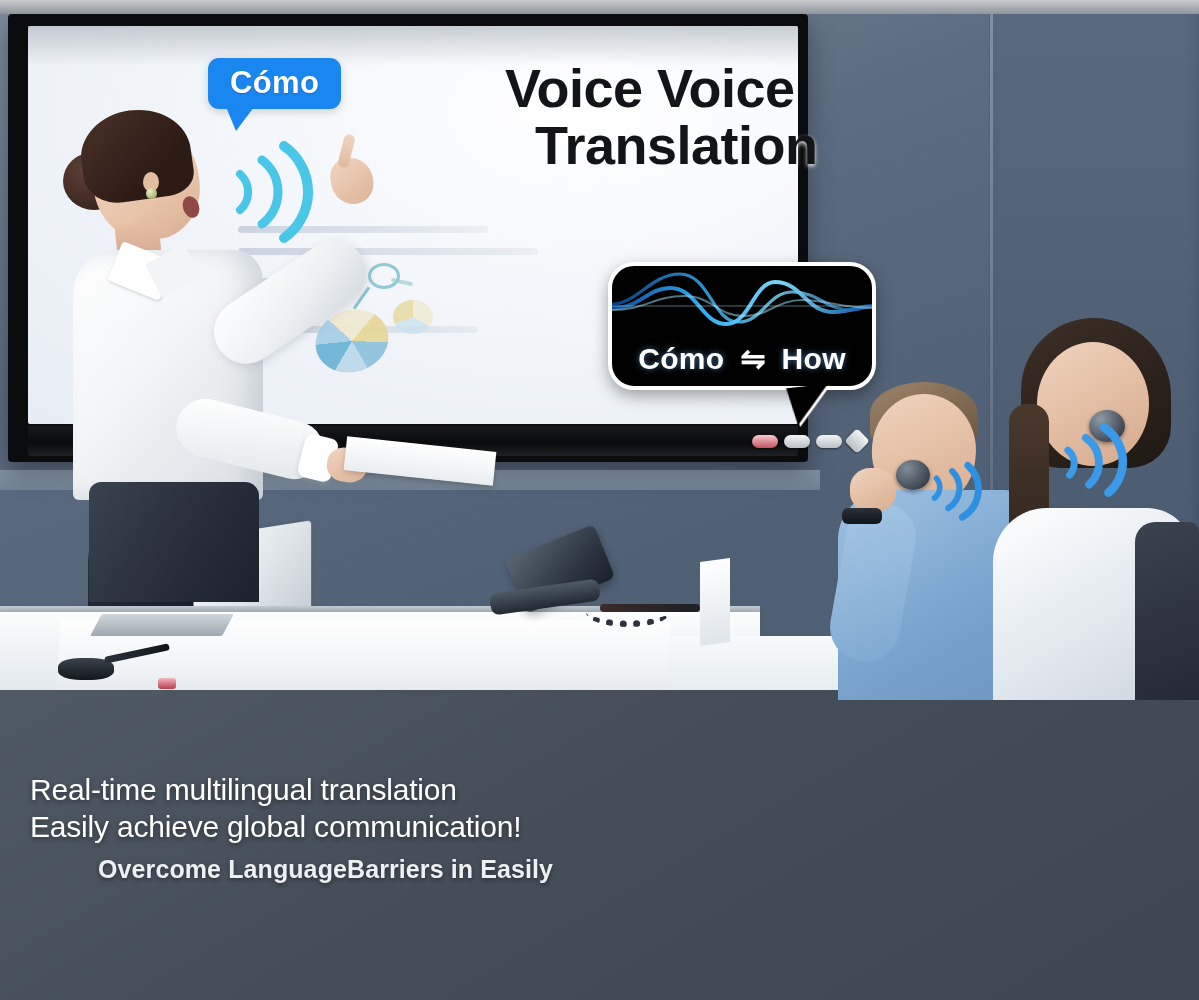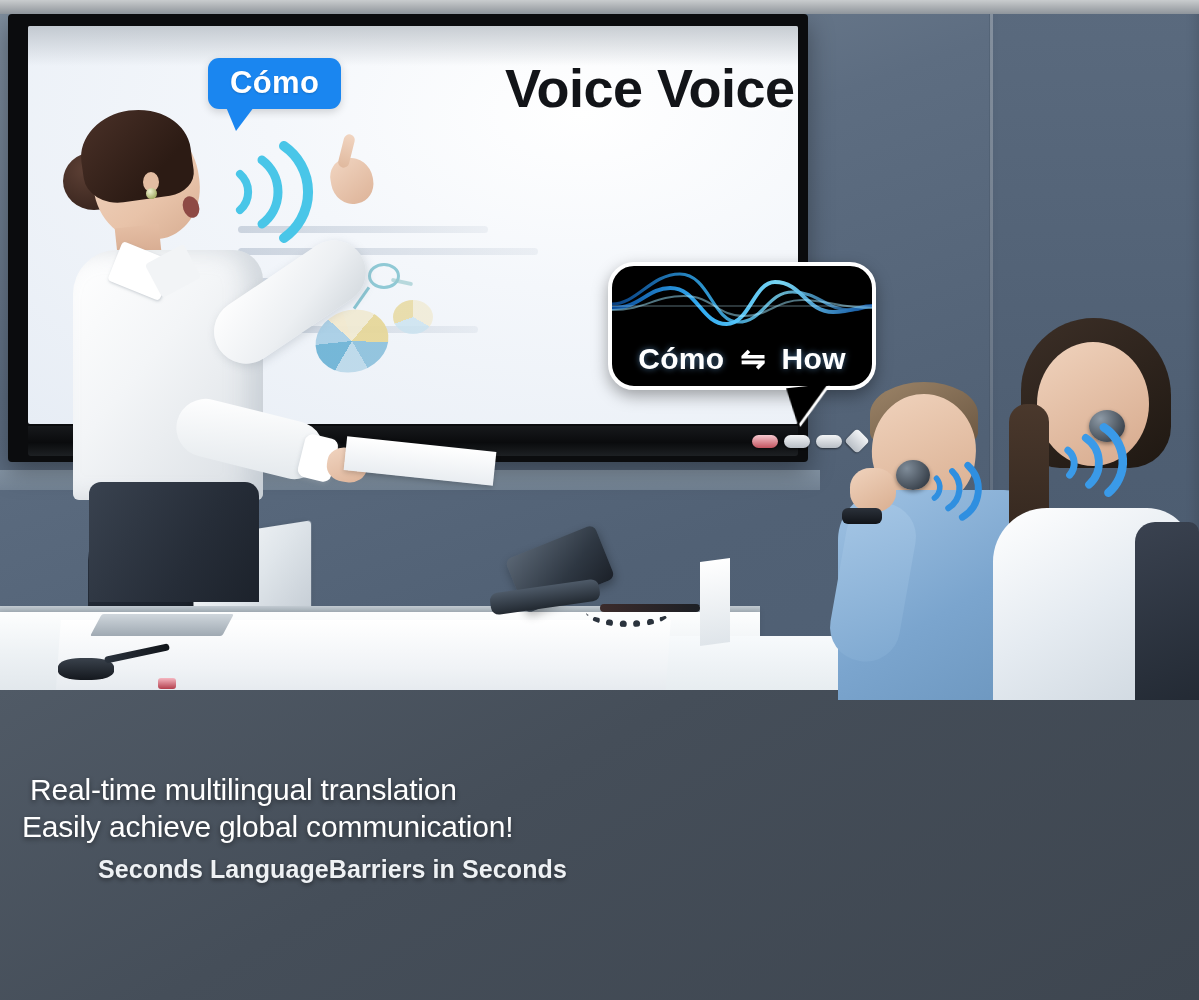--- a/index.html
+++ b/index.html
@@ -400,21 +400,21 @@
     background:linear-gradient(150deg,#505a66 0%,#454e59 40%,#3e4650 100%);
   }
   .bottom-text{
     position:absolute;left:18px;top:82px;width:720px;
   }
   .bt-l1,.bt-l2{
     display:block;color:#ffffff;font-weight:normal;font-size:30px;line-height:1.22;
     letter-spacing:-.2px;text-shadow:0 2px 5px rgba(0,0,0,.45);
   }
   .bt-l1{margin-left:12px;}
-  .bt-l2{margin-left:4px;}
+  .bt-l2{margin-left:12px;}
   .bt-sub{
     display:block;color:#eef1f4;font-weight:bold;font-size:25px;margin-top:10px;
     margin-left:80px;letter-spacing:.1px;text-shadow:0 2px 4px rgba(0,0,0,.42);
   }
 </style>
 </head>
 <body>
 
 <div class="stage">
 
@@ -439,20 +439,21 @@
         <div class="marker m1"></div>
         <div class="marker m2"></div>
         <div class="marker m3"></div>
         <div class="marker m4"></div>
         <div class="marker m5"></div>
       </div>
     </div>
 
     <div class="board-title">
       <span class="l1">Voice Voice</span>
+      <span class="l2">Translation</span>
     </div>
 
     <div class="pie"></div>
     <div class="pie2"></div>
     <div class="magnifier"></div>
     <div class="arrow-small"></div>
 
     <div class="presenter">
       <div class="p-hairbun"></div>
       <div class="p-head"></div>
@@ -570,18 +571,18 @@
     </div>
 
     <div class="top-strip"></div>
   </div>
 
   <div class="bottom">
 
     <div class="bottom-text">
       <span class="bt-l1">Real-time multilingual translation</span>
       <span class="bt-l2">Easily achieve global communication!</span>
-      <span class="bt-sub">Seconds LanguageBarriers in Seconds</span>
+      <span class="bt-sub">Overcome LanguageBarriers in Easily</span>
     </div>
 
   </div>
 
 </div>
 
 </body></html>

